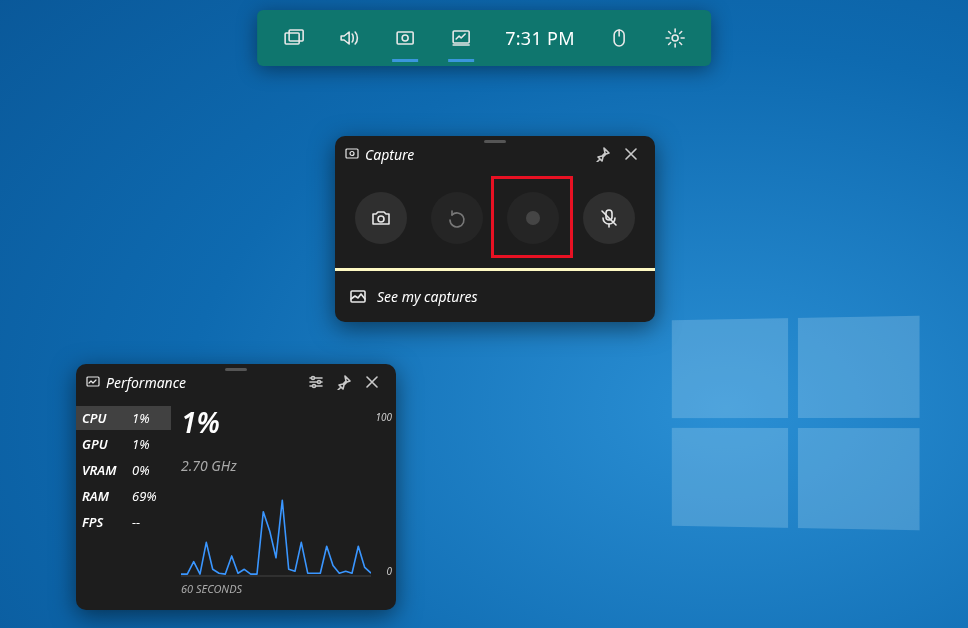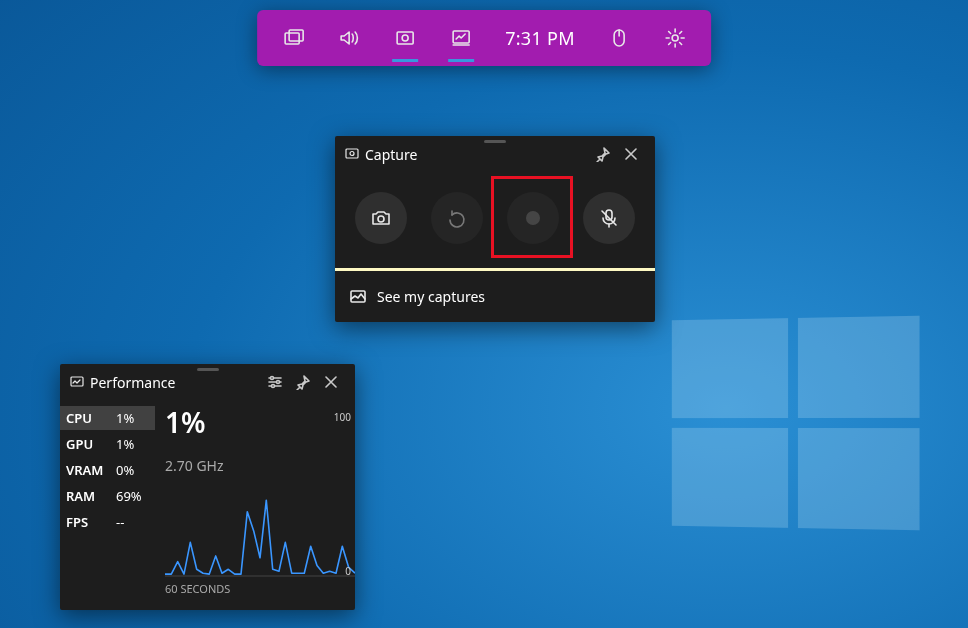--- a/index.html
+++ b/index.html
@@ -22,21 +22,21 @@
     opacity: 0.25;
   }
   .win-logo div { background: #bde3f7; }
 
   
   .gamebar {
     position: absolute;
     top: 10px; left: 50%; transform: translateX(-50%);
     display: flex;
     align-items: center;
-    background: #a21caf;
+    background: #0f766e;
     border-radius: 6px;
     height: 56px;
     padding: 0 8px;
     box-shadow: 0 4px 20px rgba(0,0,0,0.4);
   }
   .gamebar-item {
     width: 56px; height: 56px;
     display: flex; align-items: center; justify-content: center;
     position: relative;
     cursor: pointer;
@@ -52,22 +52,23 @@
     padding: 0 16px;
     font-size: 18px;
     font-weight: 400;
     letter-spacing: 0.3px;
   }
 
   
   .panel {
     position: absolute;
     background: #1d1d1d;
-    border-radius: 2px;
+    border-radius: 10px;
     box-shadow: 0 6px 24px rgba(0,0,0,0.5);
+    font-style: italic;
   }
   .panel-header {
     display: flex;
     align-items: center;
     height: 36px;
     padding: 0 10px;
     font-size: 14px;
     position: relative;
   }
   .panel-header .grip {
@@ -117,21 +118,21 @@
     display: flex;
     align-items: center;
     gap: 10px;
     padding: 16px 14px;
     font-size: 14px;
     border-top: 3px solid #fef9c3;
     cursor: pointer;
   }
 
   
-  #perf-panel { top: 364px; left: 60px; width: 295px; }
+  #perf-panel { top: 364px; left: 76px; width: 320px; }
   #perf-panel .panel-body {
     display: flex;
     gap: 10px;
     padding: 6px 0 14px;
   }
   .metrics { display: flex; flex-direction: column; gap: 2px; width: 95px; }
   .metric-row {
     display: flex;
     font-size: 13px;
     padding: 3px 6px;

